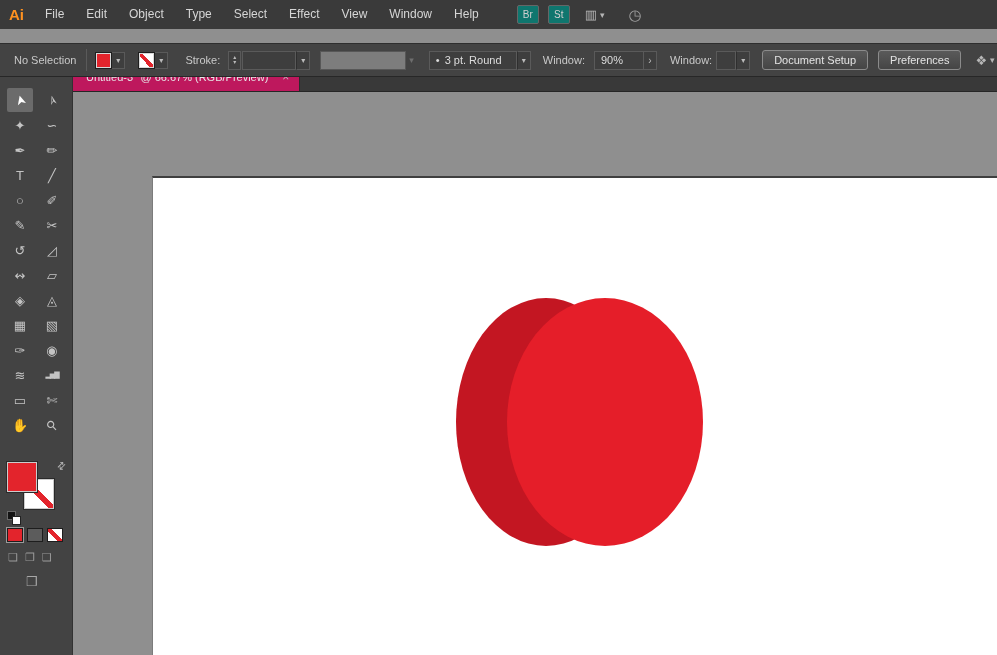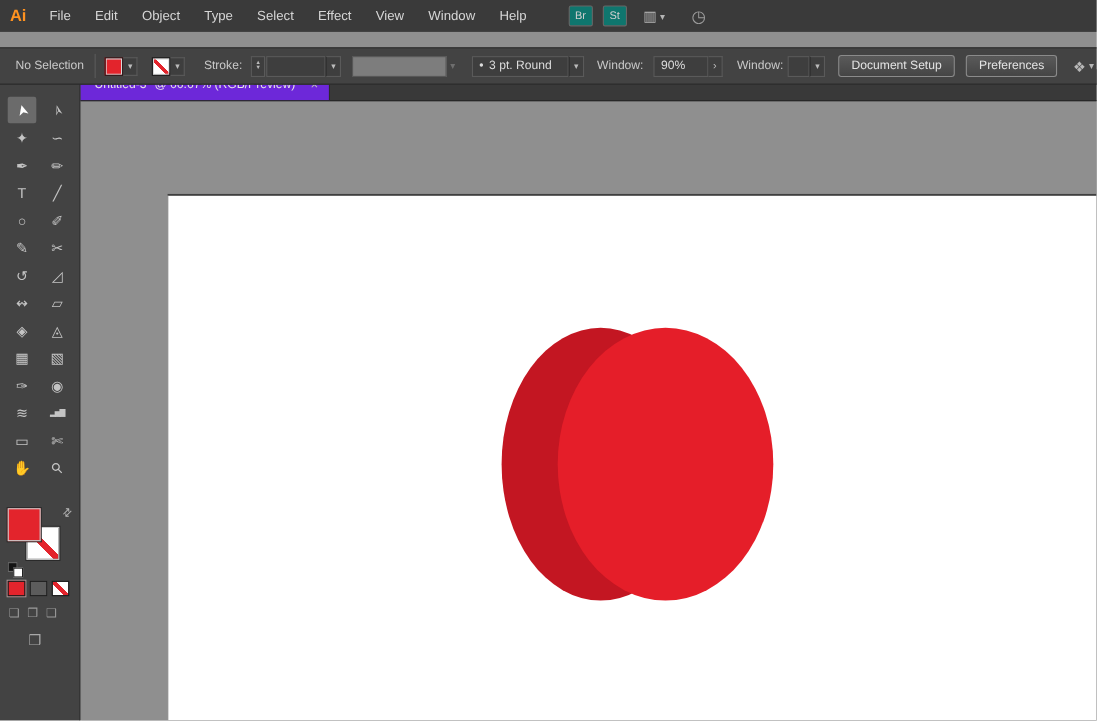--- a/index.html
+++ b/index.html
@@ -32,21 +32,21 @@
   .w-brush { width:88px; margin-left:15px; }
   .w-opacity { width:50px; margin-left:9px; }
   .panel-arrow { width:13px; height:19px; border:1px solid #5a5a5a; border-left:none; background:#3e3e3e; color:#bbb; font-size:10px; display:flex; align-items:center; justify-content:center; }
   .w-style { width:20px; margin-left:4px; }
   .link { }
   .btn { height:20px; padding:0 11px; border:1px solid #8b8b8b; border-radius:3px; background:linear-gradient(#5a5a5a,#454545); color:#e3e3e3; font-size:11px; display:flex; align-items:center; margin-left:12px; white-space:nowrap; }
   .arrange-icon { color:#b7b7b7; font-size:13px; margin-left:14px; }
 
   
   .tabbar { position:absolute; top:63px; left:73px; right:0; height:29px; background:#393939; border-bottom:1px solid #262626; display:flex; z-index:4; }
-  .tab { background:#6d28d9; display:flex; align-items:center; padding:0 10px 0 13px; color:#e6e6e6; font-size:11px; border-right:1px solid #2b2b2b; }
+  .tab { background:#be185d; display:flex; align-items:center; padding:0 10px 0 13px; color:#e6e6e6; font-size:11px; border-right:1px solid #2b2b2b; }
   .tab-close { margin-left:14px; color:#bdbdbd; font-size:12px; cursor:default; }
 
   
   .toolpanel { position:absolute; top:63px; left:0; width:73px; bottom:0; background:#434343; border-right:1px solid #323232; z-index:4; }
   .collapse { color:#9f9f9f; font-size:10px; padding:4px 0 0 6px; }
   .tools { display:grid; grid-template-columns:26px 26px; justify-content:center; column-gap:6px; row-gap:1px; margin-top:10px; }
   .tool { height:24px; display:flex; align-items:center; justify-content:center; color:#c4c4c4; font-size:13px; border-radius:2px; }
   .tool.selected { background:#6b6b6b; color:#ffffff; }
   .rotA { display:inline-block; transform:rotate(-105deg); }
   .rotB { display:inline-block; transform:rotate(-45deg); }

